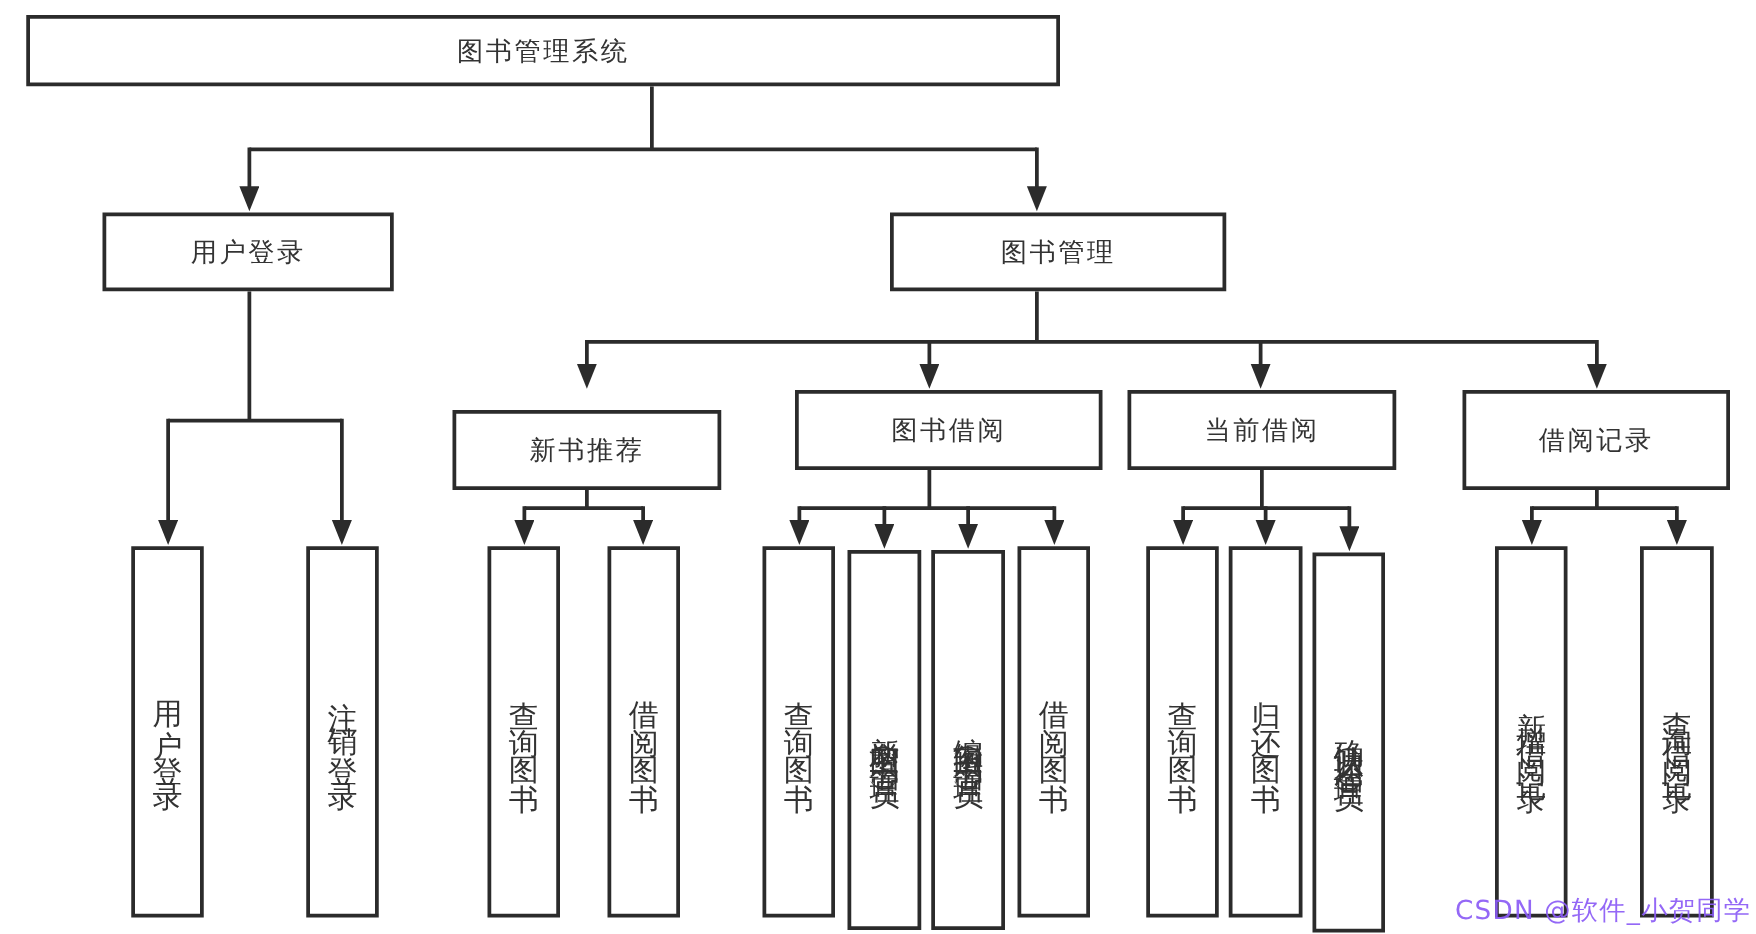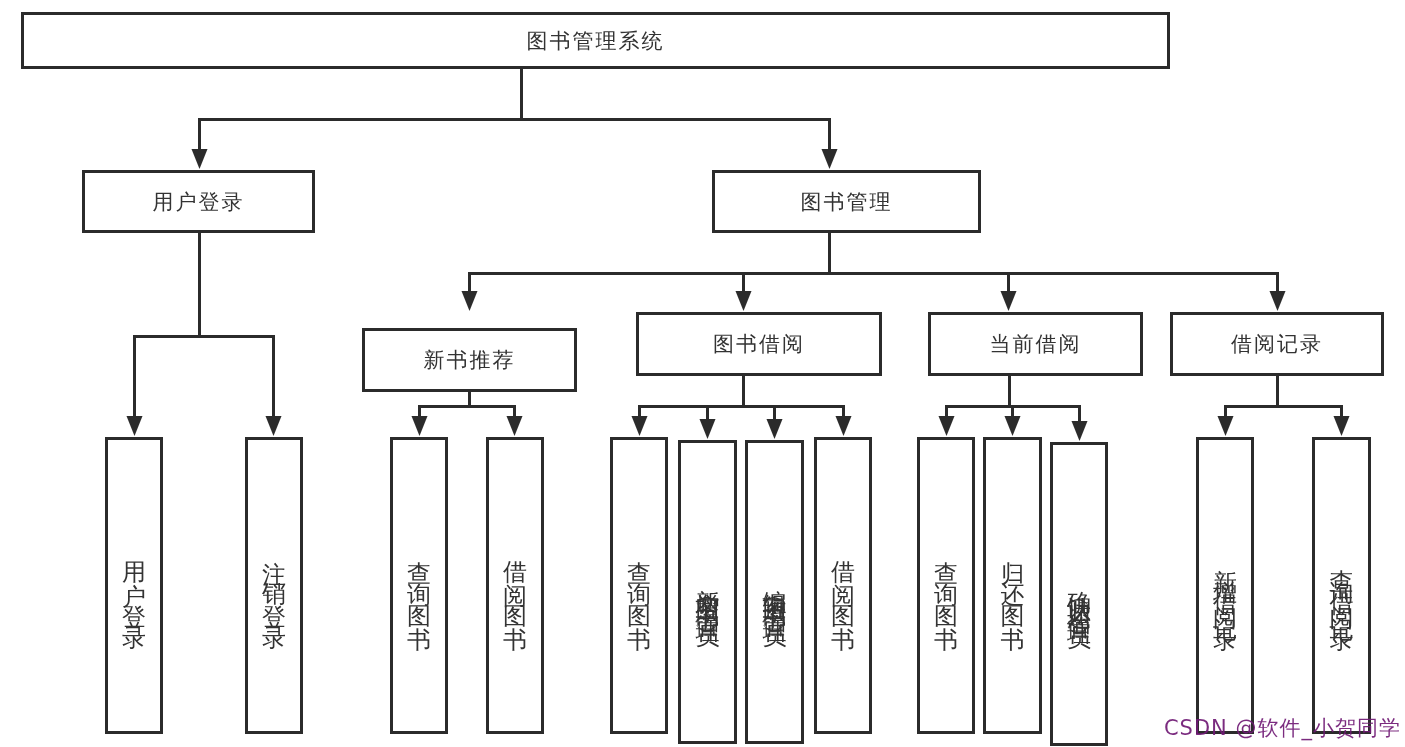--- a/index.html
+++ b/index.html
@@ -30,21 +30,21 @@
   }
   .sp4{letter-spacing:22px;}
   .sp6{letter-spacing:12px;}
   .spL{letter-spacing:5px;}
   #watermark{
     position:absolute;
     right:4px;
     top:714px;
     z-index:5;
     font-size:21px;
-    color:#701a75;
+    color:#8b5cf6;
     opacity:0.92;
     letter-spacing:1px;
     white-space:nowrap;
   }
 </style>
 </head>
 <body>
 
 <div id="stage">
 
@@ -79,29 +79,29 @@
       <line x1="774.5" y1="405" x2="774.5" y2="421" marker-end="url(#ah)"></line>
       <line x1="843.5" y1="405" x2="843.5" y2="418" marker-end="url(#ah)"></line>
       <line x1="946.5" y1="405" x2="946.5" y2="418" marker-end="url(#ah)"></line>
       <line x1="1012.5" y1="405" x2="1012.5" y2="418" marker-end="url(#ah)"></line>
       <line x1="1079.5" y1="405" x2="1079.5" y2="423" marker-end="url(#ah)"></line>
       <line x1="1225.5" y1="405" x2="1225.5" y2="418" marker-end="url(#ah)"></line>
       <line x1="1341.5" y1="405" x2="1341.5" y2="418" marker-end="url(#ah)"></line>
     </g>
   </svg>
 
-  <div class="box hnode" style="left:21px;top:12px;width:1149px;height:57px;">图书管理系统</div>
+  <div class="box hnode" style="left:21px;top:12px;width:827px;height:57px;">图书管理系统</div>
 
   <div class="box hnode" style="left:82px;top:170px;width:233px;height:63px;">用户登录</div>
   <div class="box hnode" style="left:712px;top:170px;width:269px;height:63px;">图书管理</div>
 
   <div class="box hnode" style="left:362px;top:328px;width:215px;height:64px;">新书推荐</div>
   <div class="box hnode" style="left:636px;top:312px;width:246px;height:64px;">图书借阅</div>
-  <div class="box hnode" style="left:902px;top:312px;width:215px;height:64px;margin-left:26px;">当前借阅</div>
-  <div class="box hnode" style="left:1170px;top:312px;width:214px;height:64px;">借阅记录</div>
+  <div class="box hnode" style="left:902px;top:312px;width:215px;height:64px;">当前借阅</div>
+  <div class="box hnode" style="left:1170px;top:312px;width:214px;height:80px;">借阅记录</div>
 
   <div class="box leaf" style="left:105px;top:437px;width:58px;height:297px;">
     <span class="vtext sp4">用户登录</span>
   </div>
   <div class="box leaf" style="left:245px;top:437px;width:58px;height:297px;">
     <span class="vtext sp4">注销登录</span>
   </div>
 
   <div class="box leaf" style="left:390px;top:437px;width:58px;height:297px;">
     <span class="vtext sp4">查询图书</span>

